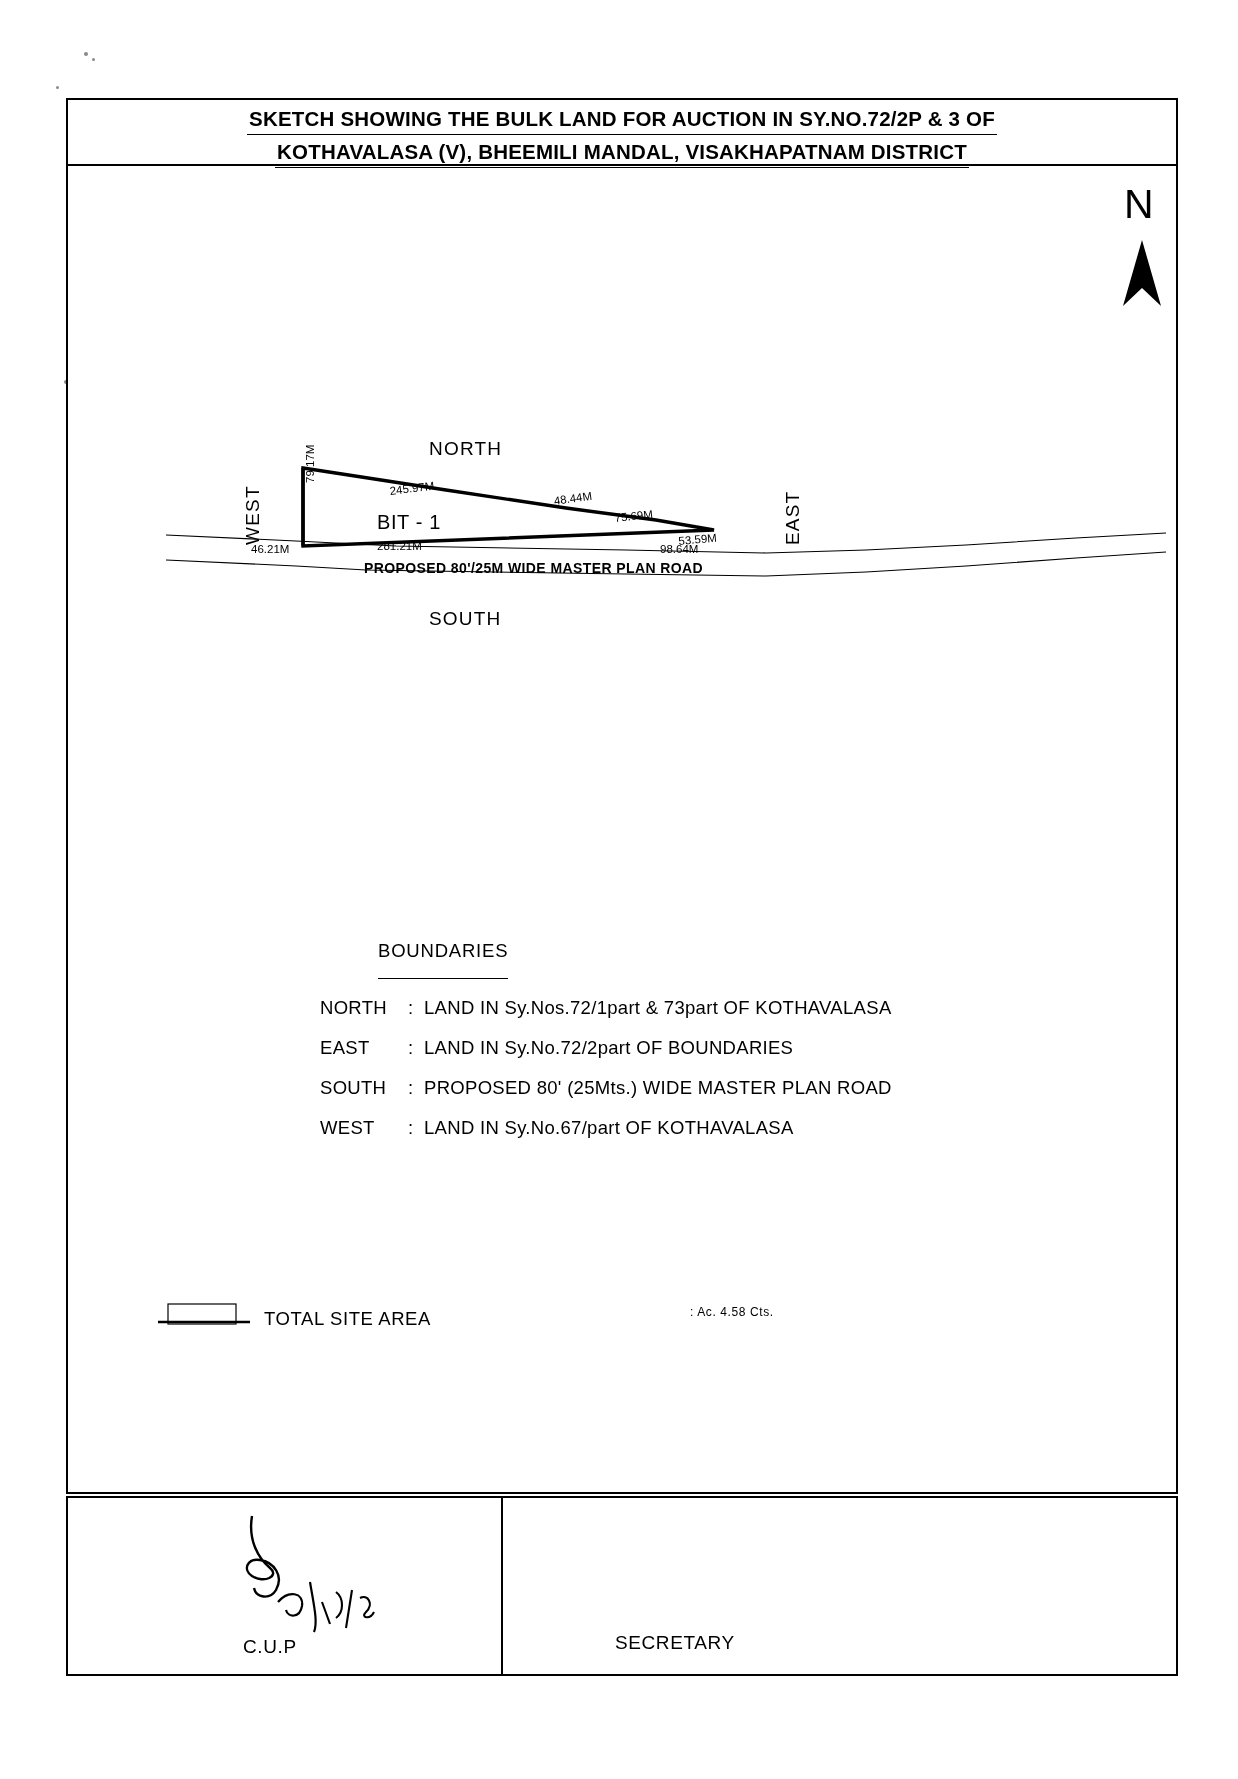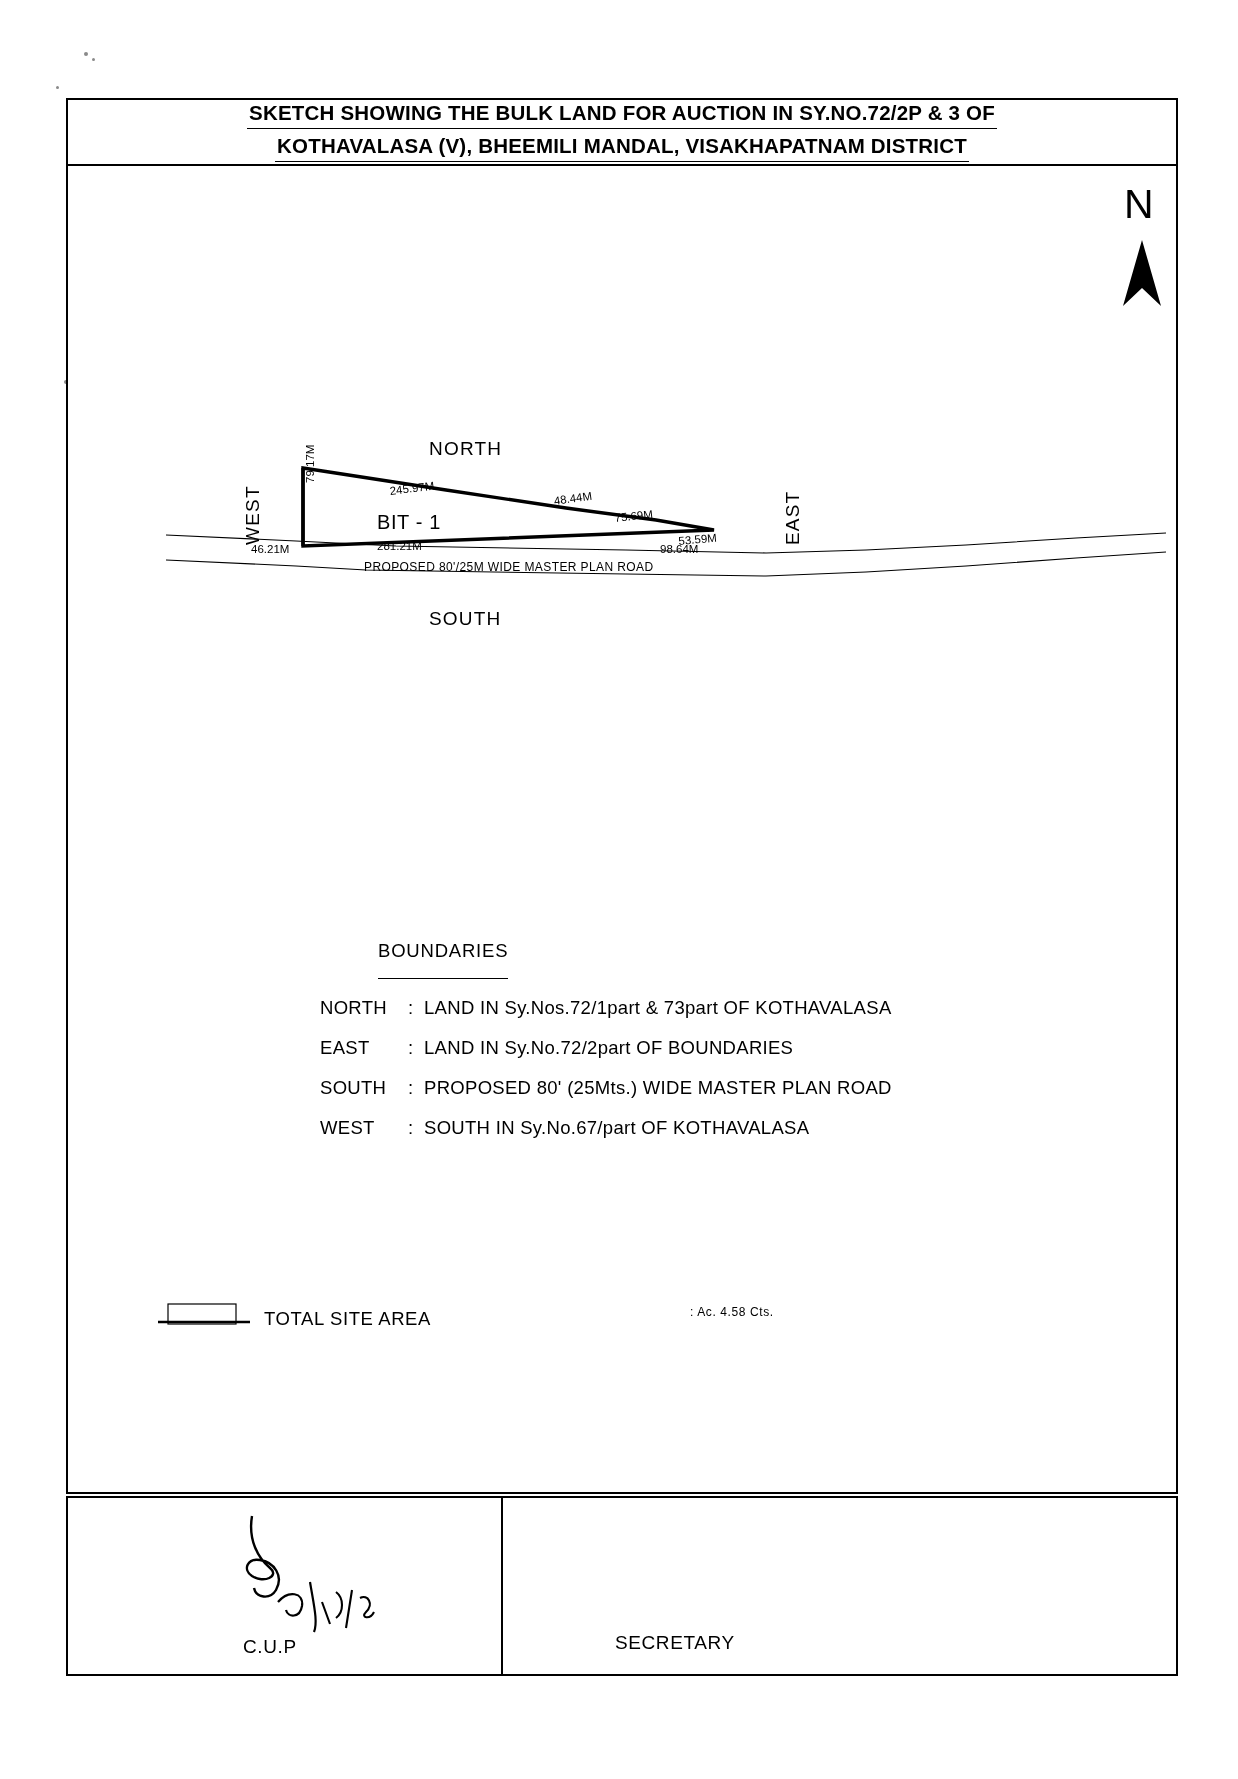--- a/index.html
+++ b/index.html
@@ -45,20 +45,21 @@
   
   .title-block {
     position: absolute;
     left: 66px;
     top: 98px;
     width: 1112px;
     height: 68px;
     border-bottom: 2px solid #000;
     box-sizing: border-box;
     text-align: center;
+    padding-top: 6px;
     text-decoration: underline;
   }
   .title-line {
     font-size: 20.5px;
     font-weight: bold;
     letter-spacing: 0.2px;
     line-height: 29px;
     display: inline-block;
     border-bottom: 1.5px solid #000;
     padding: 0 2px 1px 2px;
@@ -112,23 +113,24 @@
     white-space: nowrap;
   }
   .bit-label {
     position: absolute;
     font-size: 20px;
     letter-spacing: 0.6px;
     white-space: nowrap;
   }
   .road-label {
     position: absolute;
-    font-size: 12px;
+    font-size: 14px;
     letter-spacing: 0.4px;
     white-space: nowrap;
+    font-weight: bold;
   }
 
   
   .boundaries {
     position: absolute;
     left: 320px;
     top: 940px;
     width: 700px;
   }
   .boundaries-title {
@@ -275,21 +277,21 @@
       <span class="b-text">LAND IN Sy.No.72/2part  OF BOUNDARIES</span>
     </div>
     <div class="b-row">
       <span class="b-dir">SOUTH</span>
       <span class="b-colon">:</span>
       <span class="b-text">PROPOSED 80' (25Mts.) WIDE MASTER PLAN ROAD</span>
     </div>
     <div class="b-row">
       <span class="b-dir">WEST</span>
       <span class="b-colon">:</span>
-      <span class="b-text">SOUTH IN Sy.No.67/part  OF KOTHAVALASA</span>
+      <span class="b-text">LAND IN Sy.No.67/part  OF KOTHAVALASA</span>
     </div>
   </div>
 
   <svg class="tsa-symbol" viewBox="0 0 92 36">
     <rect x="10" y="6" width="68" height="20" fill="none" stroke="#000" stroke-width="1.2"></rect>
     <line x1="0" y1="24" x2="92" y2="24" stroke="#000" stroke-width="2.6"></line>
   </svg>
   <div class="tsa-label">TOTAL SITE AREA</div>
   <div class="tsa-value">: Ac.  4.58 Cts.</div>
 

